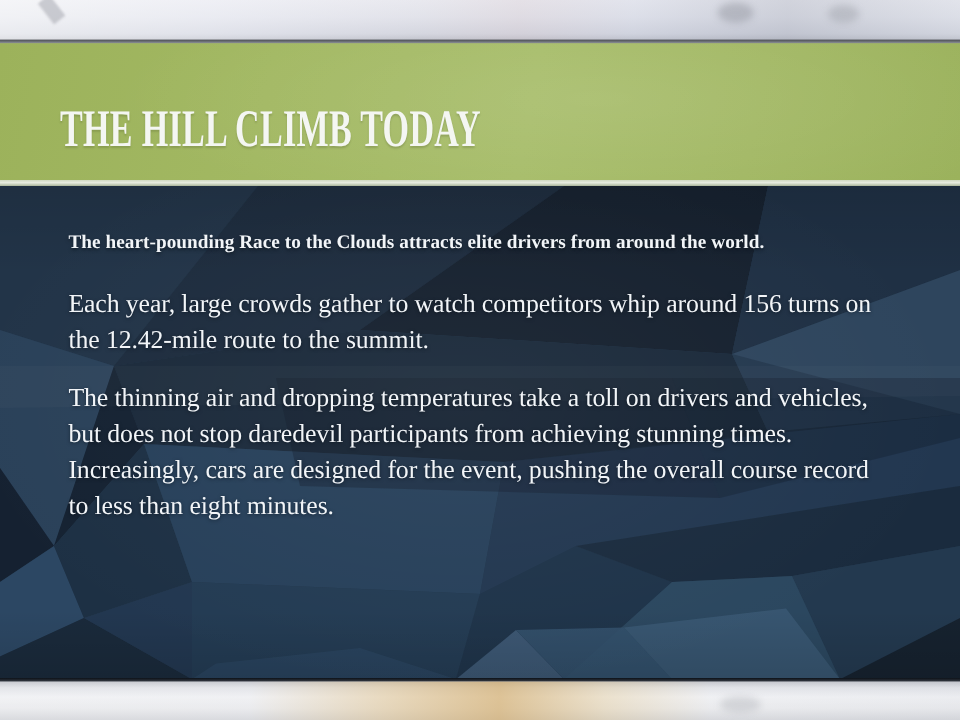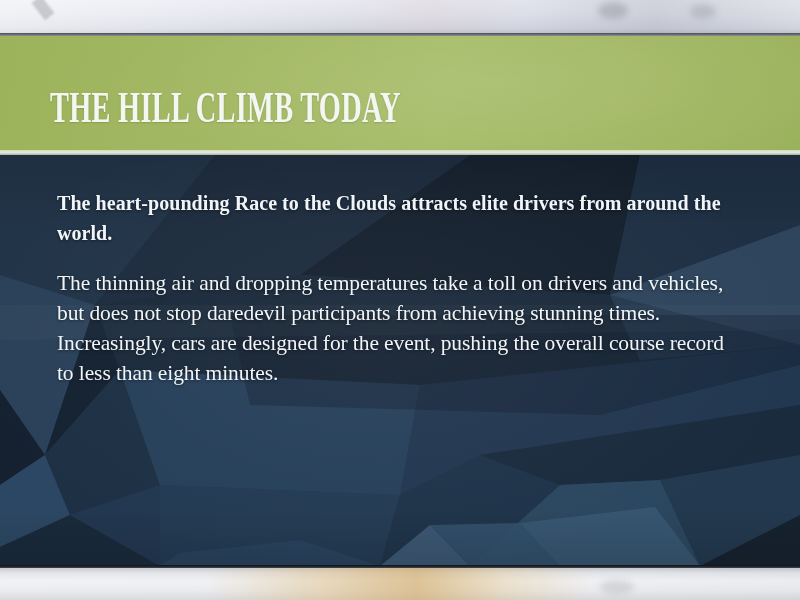--- a/index.html
+++ b/index.html
@@ -146,21 +146,21 @@
   .para {
     color: #f2f5f8;
     font-size: 21.5px;
     line-height: 30px;
     letter-spacing: -0.1px;
     text-shadow: 0 1px 3px rgba(6,12,20,0.55);
     margin: 0 0 18px 0;
   }
   .para.lead {
     font-weight: 700;
-    font-size: 20px;
+    font-size: 16px;
     letter-spacing: 0.05px;
     margin-bottom: 20px;
   }
   .para.last { margin-bottom: 0; }
 </style>
 </head>
 <body>
 
 <div id="sign-photo">
 
@@ -220,20 +220,21 @@
       <polygon points="230,160 560,160 600,260 250,250" fill="#101a27" opacity="0.35"></polygon>
       <polygon points="560,160 800,160 800,210 600,260" fill="#0e1823" opacity="0.30"></polygon>
 
       <polygon points="0,150 800,150 800,175 0,185" fill="#ffffff" opacity="0.025"></polygon>
     </svg>
 
     <div class="panel-vignette"></div>
 
     <div class="copy">
       <p class="para lead">The heart-pounding Race to the Clouds attracts elite drivers from around the world.</p>
+      <p class="para">Each year, large crowds gather to watch competitors whip around 156 turns on the 12.42-mile route to the summit.</p>
       <p class="para last">The thinning air and dropping temperatures take a toll on drivers and vehicles, but does not stop daredevil participants from achieving stunning times. Increasingly, cars are designed for the event, pushing the overall course record to less than eight minutes.</p>
     </div>
 
   </div>
 
   <div class="frame-bottom-edge"></div>
   <div class="frame-bottom">
     <div class="glow"></div>
     <div class="bmudge"></div>
   </div>

